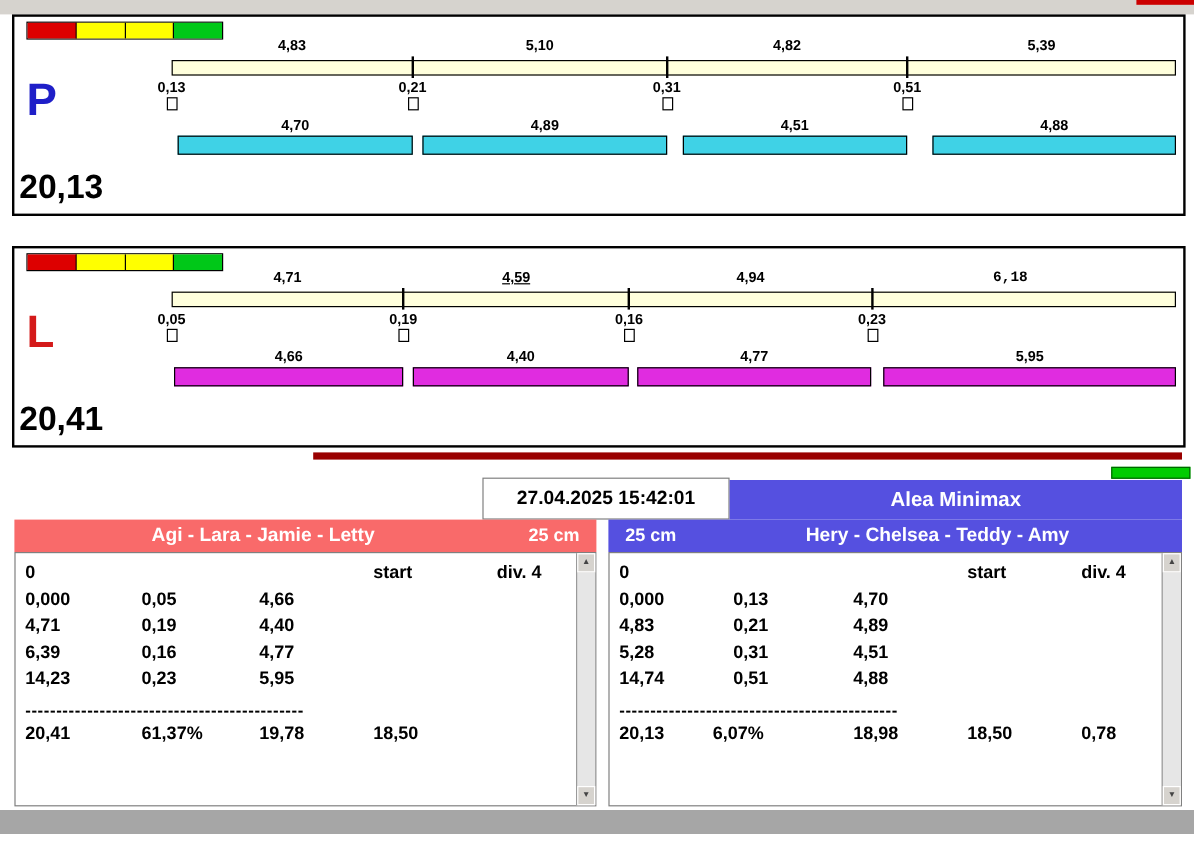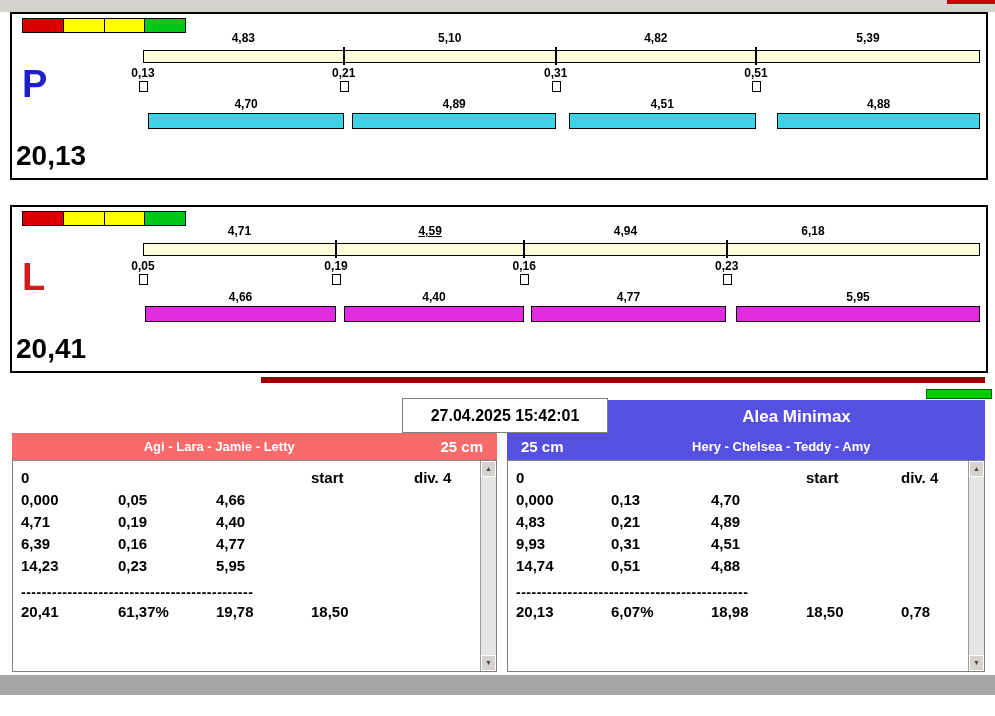--- a/index.html
+++ b/index.html
@@ -41,21 +41,21 @@
 
   .hdr { position:absolute; color:#fff; font-weight:bold; display:flex; align-items:center; justify-content:center; }
   .hdr-left-1  { left:12px;  top:400px; width:390px; height:33px; font-size:17px; }
   .hdr-right-1 { left:608px; top:400px; width:377px; height:33px; font-size:17px; }
   .timestamp { position:absolute; left:402px; top:398px; width:206px; height:35px; background:#fff;
                border:1px solid #808080; display:flex; align-items:center; justify-content:center;
                font-size:16px; font-weight:bold; color:#000; }
   .hdr-2 { position:absolute; top:433px; height:27px; display:flex; align-items:center; color:#fff; }
   .hdr-left-2  { left:12px;  width:485px; }
   .hdr-right-2 { left:507px; width:478px; }
-  .members { flex:1; text-align:center; font-size:13px; font-weight:bold; }
+  .members { flex:1; text-align:center; font-size:16px; font-weight:bold; }
   .height-label { font-size:15px; font-weight:bold; padding:0 14px; white-space:nowrap; }
 
   .ttable { position:absolute; top:460px; height:212px; background:#fff; border:1px solid #808080; }
   .ttable-left  { left:12px;  width:485px; }
   .ttable-right { left:507px; width:478px; }
   .tbody { position:absolute; left:0; top:0; right:0; bottom:0; overflow:hidden; }
   .tcell { position:absolute; font-size:15px; font-weight:bold; color:#000; white-space:nowrap; line-height:18px; }
   .dashes { font-size:14px; letter-spacing:0.5px; }
 
   .scrollbar { position:absolute; top:0; right:0; width:16px; height:100%; background:#e6e6e6; border-left:1px solid #9a9a9a; }
@@ -132,21 +132,21 @@
         <div class="mark-square" style="left: 320.059px;"></div>
         <div class="run-bar" style="left: 331.847px; width: 180.353px; background: rgb(224, 44, 224);"></div>
         <div class="run-label" style="left: 422.024px;">4,40</div>
         <div class="tick" style="left: 511.2px;"></div>
         <div class="seg-label" style="left: 613.443px;">4,94</div>
         <div class="gap-label" style="left: 512.2px;">0,16</div>
         <div class="mark-square" style="left: 508.2px;"></div>
         <div class="run-bar" style="left: 518.758px; width: 195.519px; background: rgb(224, 44, 224);"></div>
         <div class="run-label" style="left: 616.517px;">4,77</div>
         <div class="tick" style="left: 713.687px;"></div>
-        <div class="seg-label" style="left: 801px;">6,18</div>
+        <div class="seg-label" style="left: 830px; font-family: Liberation Mono, monospace;">6,18</div>
         <div class="gap-label" style="left: 714.687px;">0,23</div>
         <div class="mark-square" style="left: 710.687px;"></div>
         <div class="run-bar" style="left: 724.114px; width: 243.886px; background: rgb(224, 44, 224);"></div>
         <div class="run-label" style="left: 846.057px;">5,95</div>
       </div>
   </div>
 
   <div class="maroon-bar" id="maroon" style="background: rgb(153, 0, 0);"></div>
   <div class="green-box" id="greenbox" style="background: rgb(0, 204, 0);"></div>
 
@@ -197,29 +197,29 @@
     <div class="tbody" id="table-1">
         <div class="tcell" style="left: 8px; top: 8px;">0</div>
         <div class="tcell" style="left: 298px; top: 8px;">start</div>
         <div class="tcell" style="left: 393px; top: 8px;">div. 4</div>
         <div class="tcell" style="left: 8px; top: 30px;">0,000</div>
         <div class="tcell" style="left: 103px; top: 30px;">0,13</div>
         <div class="tcell" style="left: 203px; top: 30px;">4,70</div>
         <div class="tcell" style="left: 8px; top: 52px;">4,83</div>
         <div class="tcell" style="left: 103px; top: 52px;">0,21</div>
         <div class="tcell" style="left: 203px; top: 52px;">4,89</div>
-        <div class="tcell" style="left: 8px; top: 74px;">9,93</div>
+        <div class="tcell" style="left: 8px; top: 74px;">5,28</div>
         <div class="tcell" style="left: 103px; top: 74px;">0,31</div>
         <div class="tcell" style="left: 203px; top: 74px;">4,51</div>
         <div class="tcell" style="left: 8px; top: 96px;">14,74</div>
         <div class="tcell" style="left: 103px; top: 96px;">0,51</div>
         <div class="tcell" style="left: 203px; top: 96px;">4,88</div>
         <div class="tcell dashes" style="left: 8px; top: 122px;">---------------------------------------------</div>
         <div class="tcell" style="left: 8px; top: 142px;">20,13</div>
-        <div class="tcell" style="left: 103px; top: 142px;">6,07%</div>
+        <div class="tcell" style="left: 86px; top: 142px;">6,07%</div>
         <div class="tcell" style="left: 203px; top: 142px;">18,98</div>
         <div class="tcell" style="left: 298px; top: 142px;">18,50</div>
         <div class="tcell" style="left: 393px; top: 142px;">0,78</div>
       </div>
     <div class="scrollbar">
       <div class="sb-btn sb-up">▲</div>
       <div class="sb-btn sb-down">▼</div>
     </div>
   </div>
 

